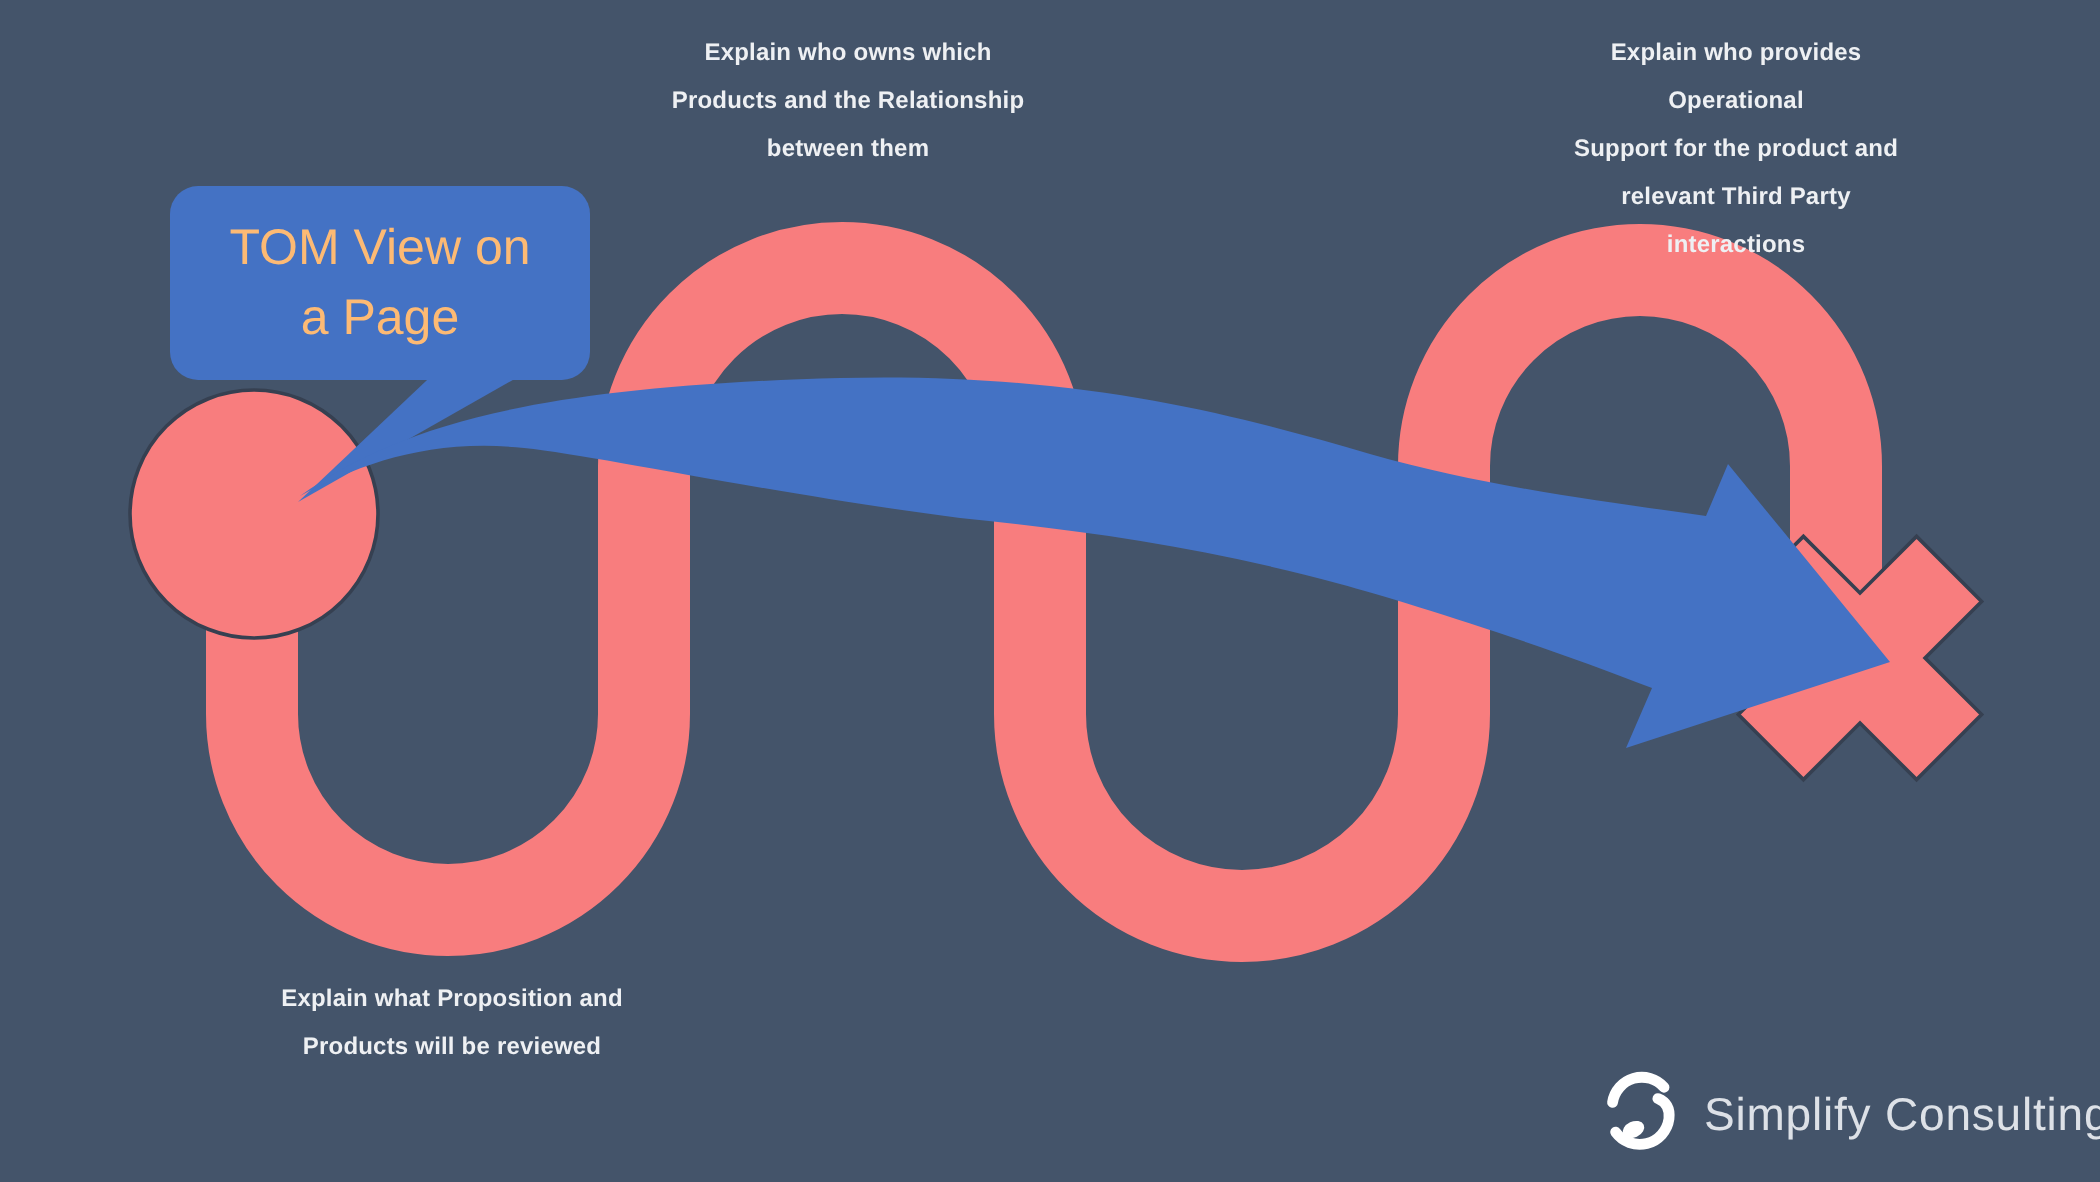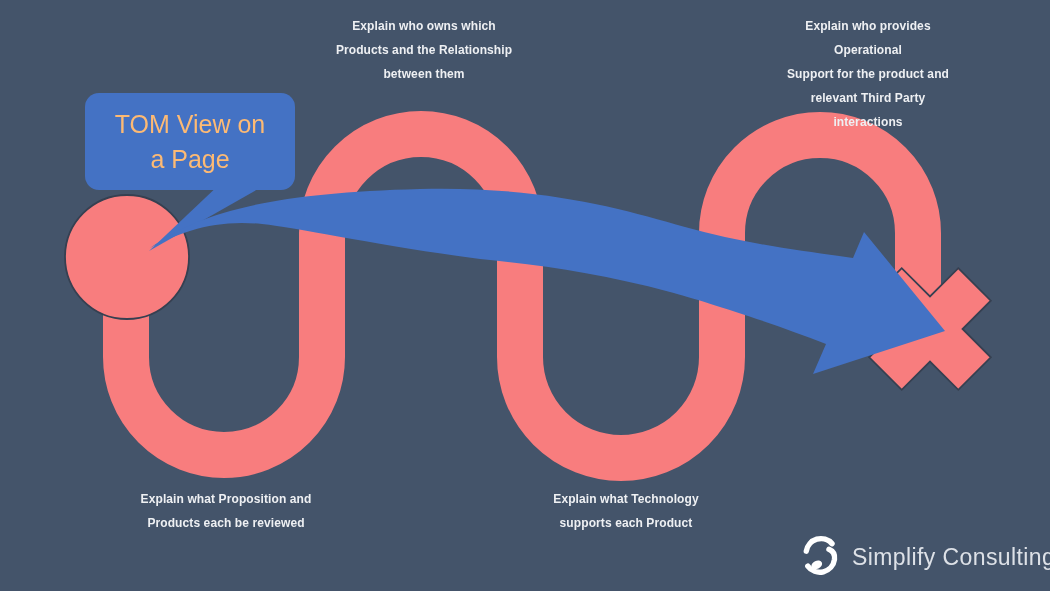--- a/index.html
+++ b/index.html
@@ -85,28 +85,26 @@
          C 770,322 700,300 670,292
          C 600,273 540,265 480,259
          C 380,246 300,228 262,224
          C 215,219 180,232 150,248 Z"></path>
   </svg>
 
   <div class="bubble-label">TOM View on
 a Page</div>
 
   <div class="step-label" style="left:226px;top:487px;">Explain what Proposition and
-Products each be reviewed</div>
+Products will be reviewed</div>
 
   <div class="step-label" style="left:424px;top:14px;">Explain who owns which
 Products and the Relationship
 between them</div>
 
-  <div class="step-label" style="left:626px;top:487px;">Explain what Technology
-supports each Product</div>
 
   <div class="step-label" style="left:868px;top:14px;">Explain who provides Operational
 Support for the product and
 relevant Third Party interactions</div>
 
   <div class="logo">
     <span style="display:inline-flex;">
       <svg width="47" height="47" viewBox="0 0 40 40">
         <path d="M 29.8,8.2 A 12.6,12.6 0 0 0 7.9,14.6" stroke="#ffffff" stroke-width="4.6" fill="none" stroke-linecap="round"></path>
         <path d="M 9.2,27.3 A 12.6,12.6 0 0 0 31.9,21.6 Q 32.6,15.2 27.2,13.0" stroke="#ffffff" stroke-width="4.6" fill="none" stroke-linecap="round"></path>

